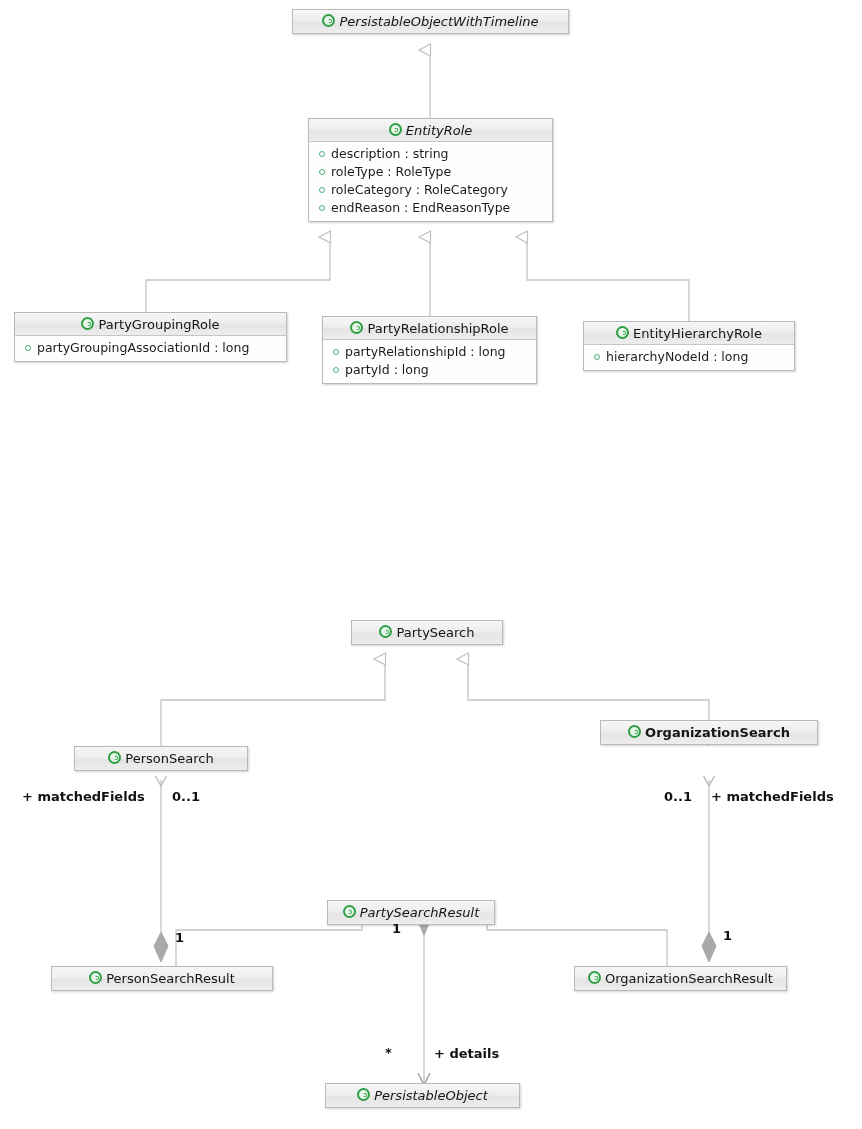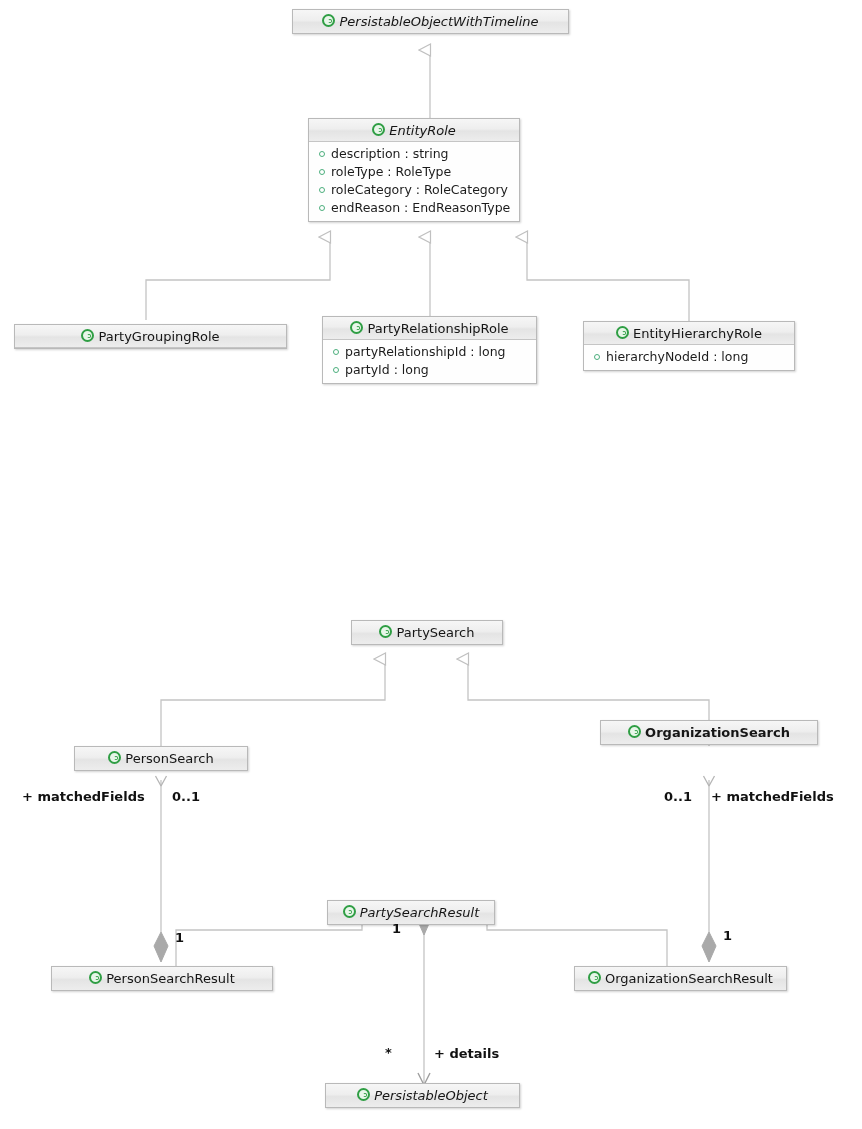--- a/index.html
+++ b/index.html
@@ -173,43 +173,48 @@
     <path d="M424,905 L431,919 L424,935 L417,919 Z" fill="#a9a9a9" stroke="#a9a9a9" stroke-width="1"></path>
     <path d="M424,1085 L418,1073 M424,1085 L430,1073" fill="none" stroke="#9e9e9e" stroke-width="1.4"></path>
   </svg>
 
   <div class="uml-class no-attrs" style="left:292px; top:9px; width:277px;">
     <div class="uml-header abstract">
       <span class="cls-icon"></span><span class="cname">PersistableObjectWithTimeline</span>
     </div>
   </div>
 
-  <div class="uml-class" style="left:308px; top:118px; width:212px;">
+  <div class="uml-class" style="left:308px; top:118px; width:245px;">
     <div class="uml-header abstract">
       <span class="cls-icon"></span><span class="cname">EntityRole</span>
     </div>
     <div class="uml-attrs">
       <div class="uml-attr">
         <span class="attr-dot"></span><span>description : string</span>
       </div>
       <div class="uml-attr">
         <span class="attr-dot"></span><span>roleType : RoleType</span>
       </div>
       <div class="uml-attr">
         <span class="attr-dot"></span><span>roleCategory : RoleCategory</span>
       </div>
       <div class="uml-attr">
         <span class="attr-dot"></span><span>endReason : EndReasonType</span>
       </div>
     </div>
   </div>
 
-  <div class="uml-class" style="left:14px; top:324px; width:273px;">
+  <div class="uml-class" style="left:14px; top:312px; width:273px;">
     <div class="uml-header">
       <span class="cls-icon"></span><span class="cname">PartyGroupingRole</span>
+    </div>
+    <div class="uml-attrs">
+      <div class="uml-attr">
+        <span class="attr-dot"></span><span>partyGroupingAssociationId : long</span>
+      </div>
     </div>
   </div>
 
   <div class="uml-class" style="left:322px; top:316px; width:215px;">
     <div class="uml-header">
       <span class="cls-icon"></span><span class="cname">PartyRelationshipRole</span>
     </div>
     <div class="uml-attrs">
       <div class="uml-attr">
         <span class="attr-dot"></span><span>partyRelationshipId : long</span>

